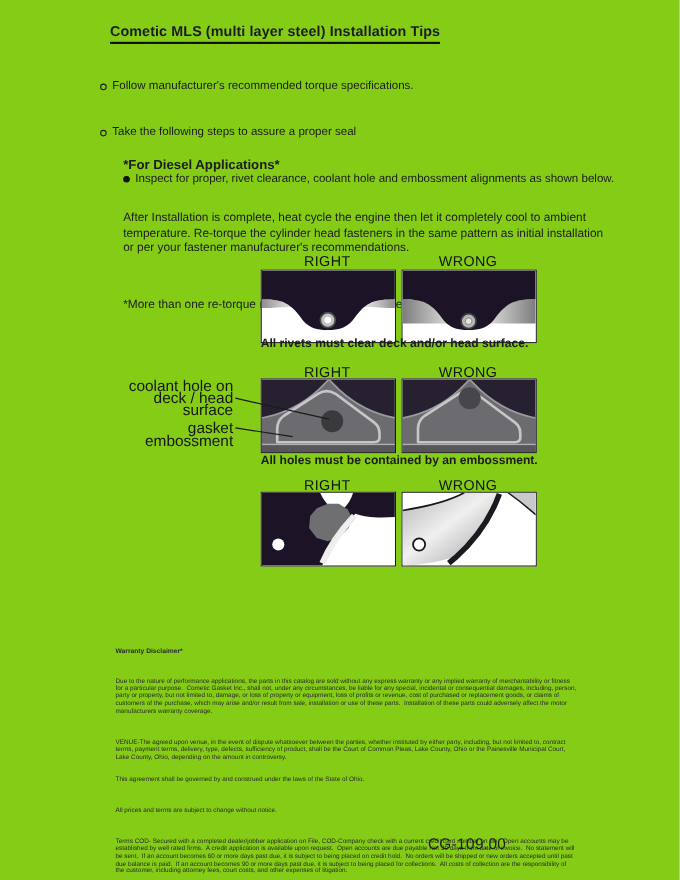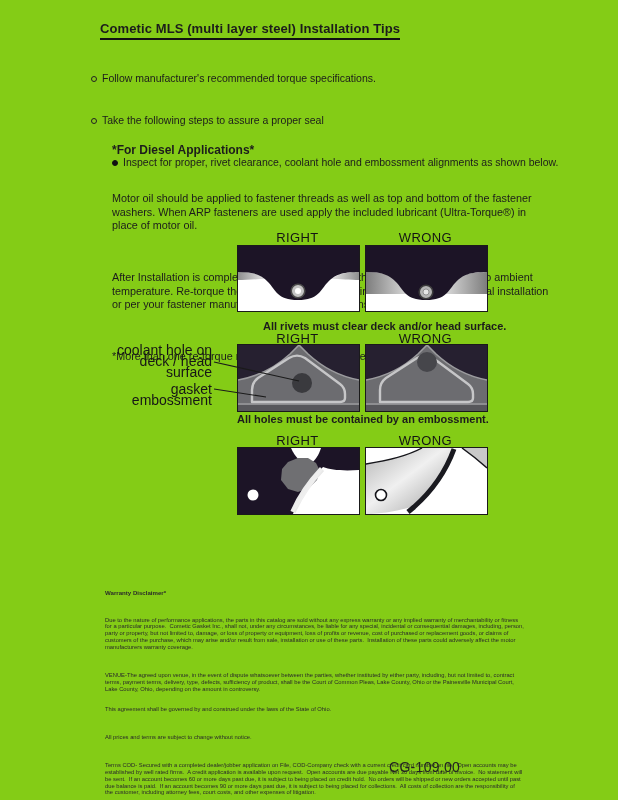--- a/index.html
+++ b/index.html
@@ -54,21 +54,20 @@
       <span>Take the following steps to assure a proper seal</span>
     </div>
     <div class="brow sub">
       <span class="mk filled"></span>
       <span>Inspect for proper, rivet clearance, coolant hole and embossment alignments as shown below.</span>
     </div>
   </div>
 
   <div class="abs" id="diesel">
     <div class="hd">*For Diesel Applications*</div>
-    <p>Motor oil should be applied to fastener threads as well as top and bottom of the fastener washers. When ARP fasteners are used apply the included lubricant (Ultra-Torque®) in place of motor oil.</p>
     <p>After Installation is complete, heat cycle the engine then let it completely cool to ambient temperature. Re-torque the cylinder head fasteners in the same pattern as initial installation or per your fastener manufacturer's recommendations.</p>
     <p>*More than one re-torque may be required to achieve proper fastener stretch*</p>
   </div>
 
   <div class="abs dlabel" style="left:237px;top:230px;">RIGHT</div>
   <div class="abs dlabel" style="left:365px;top:230px;">WRONG</div>
 
   <div class="abs dbox h1" style="left:237px;top:245px;">
     <svg viewBox="0 0 121 65" width="121" height="65">
       <defs>
@@ -104,21 +103,21 @@
       </defs>
       <rect width="121" height="65" fill="#fff"></rect>
       <path d="M0,26 C20,26 30,30 40,40 C44,44 47,46 50,47 L50,48 H0 Z" fill="url(#gw1l)"></path>
       <path d="M121,26 C101,26 91,30 81,40 C77,44 74,46 71,47 L71,48 H121 Z" fill="url(#gw1r)"></path>
       <path d="M0,0 H121 V26 C103,26 97,29 90,36 C82,44 81,54 60,54 C39,54 38,44 30,36 C23,29 17,26 0,26 Z" fill="#1c1426"></path>
       <circle cx="60" cy="46" r="6.8" fill="#b5b5b5" stroke="#3c3c3c" stroke-width="1.6"></circle>
       <circle cx="60" cy="46" r="3" fill="#e6e6e6" stroke="#777" stroke-width="0.7"></circle>
     </svg>
   </div>
 
-  <div class="abs dcaption" style="left:237px;top:320px;margin-left:26px;">All rivets must clear deck and/or head surface.</div>
+  <div class="abs dcaption" style="left:237px;top:306px;">All rivets must clear deck and/or head surface.</div>
 
   <div class="abs dlabel" style="left:237px;top:331px;">RIGHT</div>
   <div class="abs dlabel" style="left:365px;top:331px;">WRONG</div>
 
   <div class="abs ann" style="left:100px;top:345px;">coolant hole on</div>
   <div class="abs ann" style="left:100px;top:356px;">deck / head surface</div>
   <div class="abs ann" style="left:100px;top:384px;">gasket embossment</div>
 
   <div class="abs dbox h2" style="left:237px;top:344px;">
     <svg viewBox="0 0 121 66" width="121" height="66">

